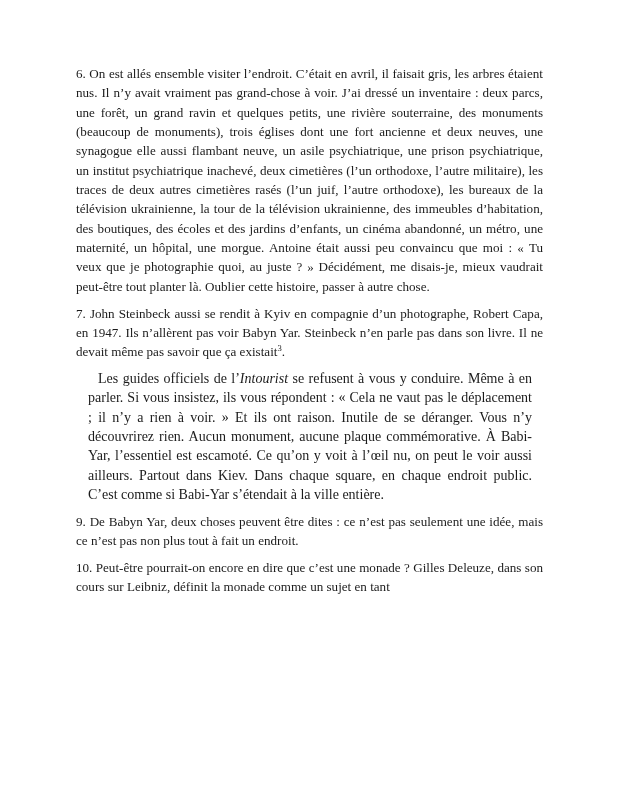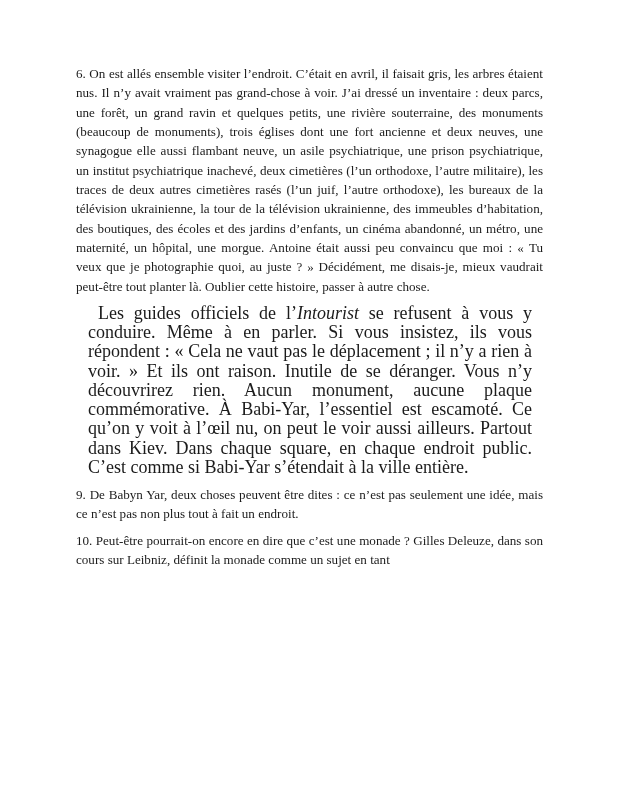--- a/index.html
+++ b/index.html
@@ -34,21 +34,21 @@
   p.para {
     margin: 0 0 7.5px 0;
     text-align: justify;
   }
   p.para:last-child {
     margin-bottom: 0;
   }
   blockquote.quote {
     margin: 7.5px 0 7.5px 0;
     padding: 0 11px 0 12px;
-    font-size: 18px;
+    font-size: 14px;
     line-height: 19.3px;
     text-align: justify;
   }
   blockquote.quote p {
     margin: 0 0 0 0;
     text-indent: 10px;
     text-align: justify;
   }
   blockquote.quote p + p {
     margin-top: 7.5px;
@@ -63,20 +63,21 @@
   }
 </style>
 </head>
 <body>
 
 <div class="page">
   <div class="body-text">
 
     <p class="para">6. On est allés ensemble visiter l’endroit. C’était en avril, il faisait gris, les arbres étaient nus. Il n’y avait vraiment pas grand-chose à voir. J’ai dressé un inventaire : deux parcs, une forêt, un grand ravin et quelques petits, une rivière souterraine, des monuments (beaucoup de monuments), trois églises dont une fort ancienne et deux neuves, une synagogue elle aussi flambant neuve, un asile psychiatrique, une prison psychiatrique, un institut psychiatrique inachevé, deux cimetières (l’un orthodoxe, l’autre militaire), les traces de deux autres cimetières rasés (l’un juif, l’autre orthodoxe), les bureaux de la télévision ukrainienne, la tour de la télévision ukrainienne, des immeubles d’habitation, des boutiques, des écoles et des jardins d’enfants, un cinéma abandonné, un métro, une maternité, un hôpital, une morgue. Antoine était aussi peu convaincu que moi : « Tu veux que je photographie quoi, au juste ? » Décidément, me disais-je, mieux vaudrait peut-être tout planter là. Oublier cette histoire, passer à autre chose.</p>
 
+    <p class="para"><span>7. John Steinbeck aussi se rendit à Kyiv en compagnie d’un photographe, Robert Capa, en 1947. Ils n’allèrent pas voir Babyn Yar. Steinbeck n’en parle pas dans son livre. Il ne devait même pas savoir que ça existait</span><sup class="fn">3</sup><span>.</span></p>
 
 
     <blockquote class="quote">
       <p><span>Les guides officiels de l’</span><span class="it">Intourist</span><span> se refusent à vous y conduire. Même à en parler. Si vous insistez, ils vous répondent : « Cela ne vaut pas le déplacement ; il n’y a rien à voir. » Et ils ont raison. Inutile de se déranger. Vous n’y découvrirez rien. Aucun monument, aucune plaque commémorative. À Babi-Yar, l’essentiel est escamoté. Ce qu’on y voit à l’œil nu, on peut le voir aussi ailleurs. Partout dans Kiev. Dans chaque square, en chaque endroit public. C’est comme si Babi-Yar s’étendait à la ville entière.</span></p>
     </blockquote>
 
     <p class="para">9. De Babyn Yar, deux choses peuvent être dites : ce n’est pas seulement une idée, mais ce n’est pas non plus tout à fait un endroit.</p>
 
     <p class="para">10. Peut-être pourrait-on encore en dire que c’est une monade ? Gilles Deleuze, dans son cours sur Leibniz, définit la monade comme un sujet en tant</p>
 

